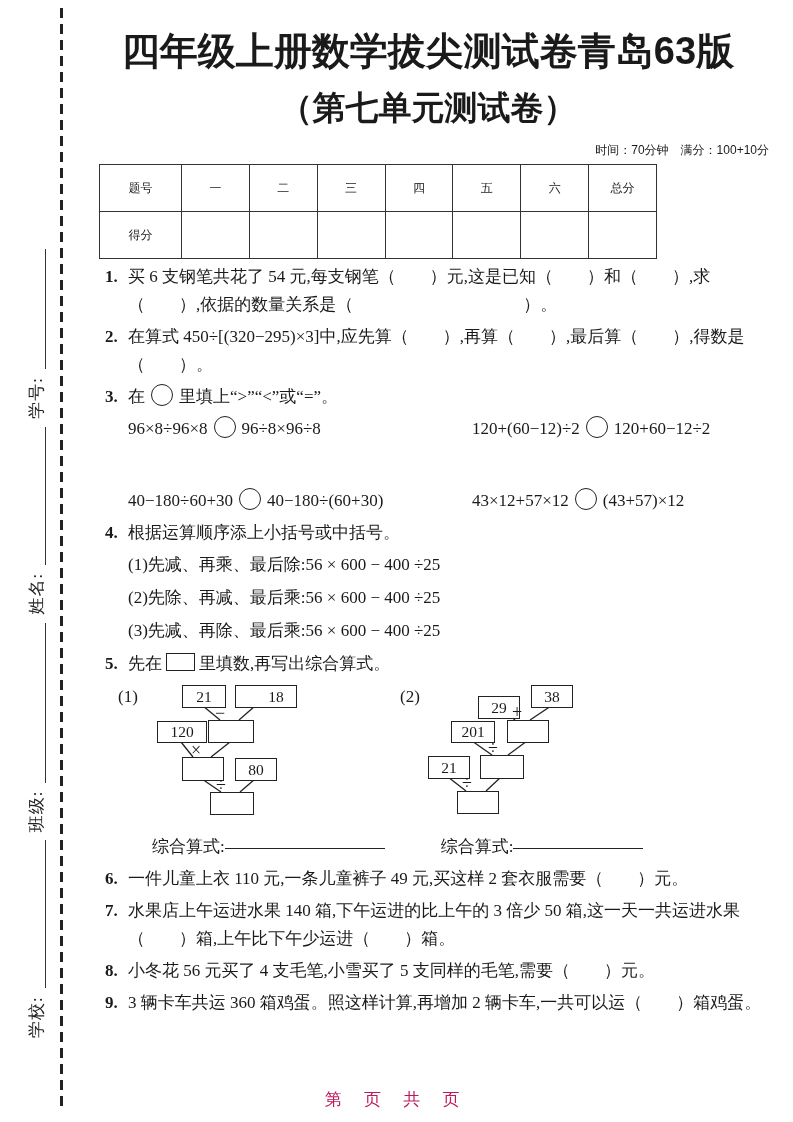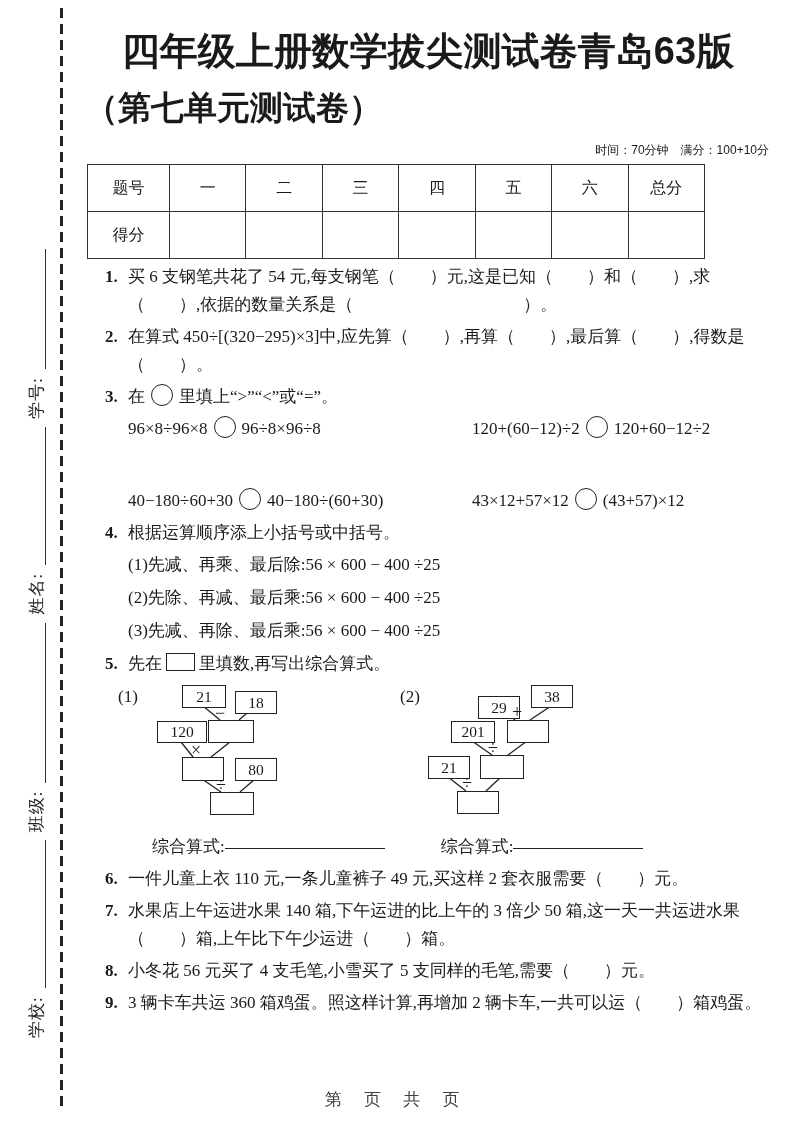--- a/index.html
+++ b/index.html
@@ -21,30 +21,30 @@
   .side-strip .slabel { flex-shrink:0; letter-spacing:1px; }
   .sblank { display:inline-block; height:1.15em; border-bottom:1.6px solid #333; margin:0 8px; flex-shrink:0; }
   .sb1 { width:148px; } .sb2 { width:160px; } .sb3 { width:138px; } .sb4 { width:120px; }
   
   .main { position:absolute; left:85px; top:20px; width:686px; }
   h1.title {
     margin:8px 0 0 0; text-align:center; font-size:38px; line-height:46px;
     font-family:"Liberation Sans","DejaVu Sans",sans-serif; font-weight:bold; letter-spacing:0px;
   }
   h2.subtitle {
-    margin:14px 0 0 0; font-size:33px; line-height:40px;
+    margin:14px 0 0 0; text-align:center; font-size:33px; line-height:40px;
     font-family:"Liberation Sans","DejaVu Sans",sans-serif; font-weight:bold;
   }
   .info {
     margin-top:12px; text-align:right; font-size:12px; line-height:20px;
     font-family:"Liberation Sans","DejaVu Sans",sans-serif; padding-right:2px;
   }
   table.score {
-    border-collapse:collapse; margin:4px 0 0 2px; width:618px;
-    table-layout:fixed; font-size:16px;
+    border-collapse:collapse; margin:4px 0 0 14px; width:558px;
+    table-layout:fixed; font-size:12px;
   }
   table.score th, table.score td {
     border:1.6px solid #333; height:46px; text-align:center; font-weight:normal; padding:0;
   }
   table.score col.c0 { width:82px; }
   
   .section-head { margin-top:13px; font-size:17.5px; line-height:28px; }
   .section-head .stitle { font-weight:bold; }
   .section-head .snote { font-size:16.5px; }
   .q { display:flex; margin:4px 0 0 20px; font-size:17px; line-height:28px; }
@@ -72,21 +72,21 @@
     display:flex; align-items:center; justify-content:center; font-size:15.5px;
   }
   .dop { position:absolute; font-size:18px; line-height:18px; }
   .formula-row { display:flex; margin-top:9px; font-size:17px; }
   .uline { display:inline-block; height:15px; border-bottom:1.6px solid #222; }
   .f1 { margin-left:24px; } .f2 { margin-left:56px; }
   .u1 { width:160px; } .u2 { width:130px; }
   
   .footer {
     position:absolute; left:0; top:1088px; width:100%; text-align:center;
-    font-size:17px; letter-spacing:9px; color:#404040;
+    font-size:17px; letter-spacing:9px; color:#be185d;
   }
 </style>
 </head>
 <body>
 
 <div class="page">
 
   <div class="dash-line"></div>
   <div class="side-strip">
     <span class="slabel">学校:</span>
@@ -187,21 +187,21 @@
                 <line x1="85" y1="25" x2="102" y2="39"></line>
                   <line x1="137" y1="25" x2="121" y2="39"></line>
                 <line x1="63" y1="61" x2="75" y2="76"></line>
                   <line x1="112" y1="61" x2="93" y2="76"></line>
                 <line x1="84" y1="98" x2="103" y2="111"></line>
                   <line x1="137" y1="98" x2="122" y2="111"></line>
               </g>
             </svg>
             <span class="dlabel">(1)</span>
             <div class="dbox" style="left:64px;top:4px;width:42px;height:21px;">21</div>
-            <div class="dbox" style="left:117px;top:10px;width:40px;height:21px;">18</div>
+            <div class="dbox" style="left:117px;top:4px;width:40px;height:21px;padding-left:20px;">18</div>
             <span class="dop" style="left:97px;top:23px;">−</span>
             <div class="dbox" style="left:39px;top:40px;width:48px;height:20px;">120</div>
             <div class="dbox" style="left:90px;top:39px;width:44px;height:21px;"></div>
             <span class="dop" style="left:73px;top:60px;">×</span>
             <div class="dbox" style="left:64px;top:76px;width:40px;height:22px;"></div>
             <div class="dbox" style="left:117px;top:77px;width:40px;height:21px;">80</div>
             <span class="dop" style="left:98px;top:95px;">÷</span>
             <div class="dbox" style="left:92px;top:111px;width:42px;height:21px;"></div>
           </div>
 

